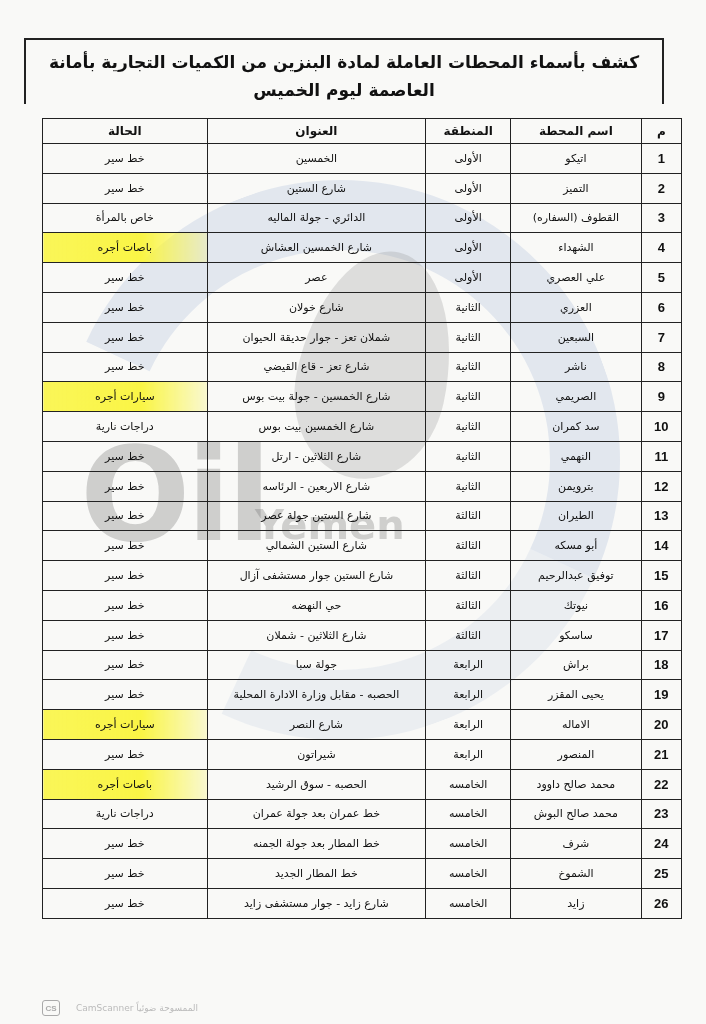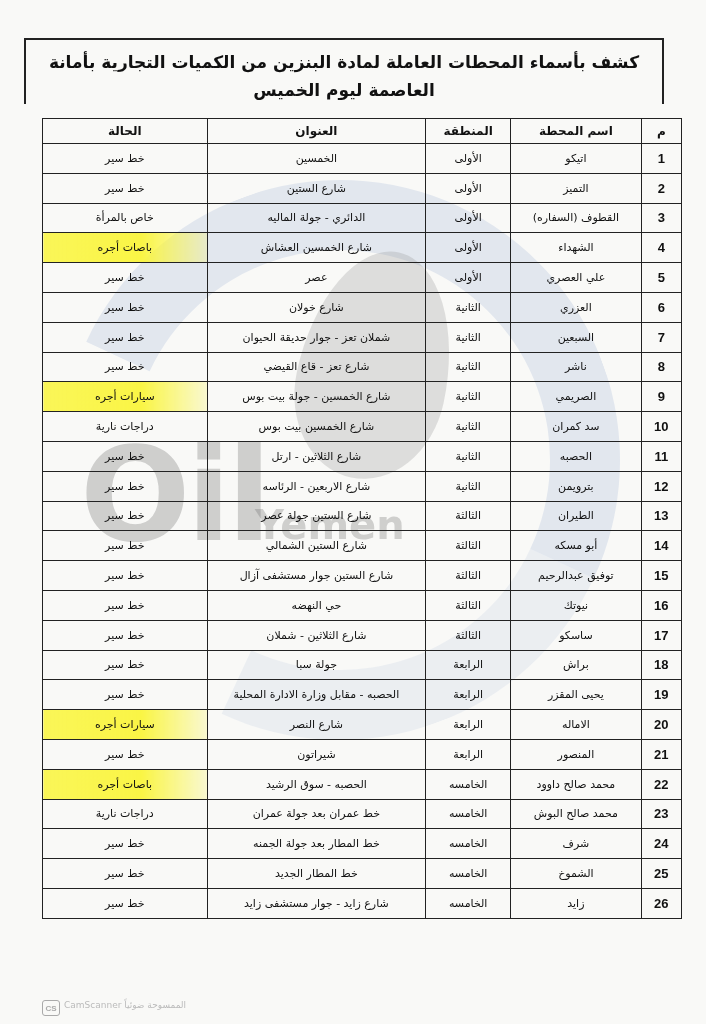--- a/index.html
+++ b/index.html
@@ -37,21 +37,21 @@
   .title-line2 {
     font-weight:bold; font-size:15px; line-height:24px; text-align:right; padding-right:220px;
   }
   .title-line2 span { text-decoration:underline; }
   table { border-collapse:collapse; width:640px; position:absolute; left:42px; top:118px; direction:rtl; table-layout:fixed; }
   th, td { border:1.5px solid #222; text-align:center; font-size:11px; height:28.8px; padding:0; }
   th { font-weight:bold; font-size:12px; height:24px; }
   td.num { font-weight:bold; font-size:13px; font-family:"Liberation Sans", sans-serif; }
   td.hl { background:linear-gradient(90deg, rgba(250,245,60,0.85), rgba(250,245,60,0.95) 60%, rgba(250,245,60,0.2)); }
   .col-num { width:38px; } .col-name { width:123px; } .col-zone { width:80px; } .col-addr { width:206px; } .col-status { width:155px; }
-  .footer { position:absolute; left:6px; top:1000px; display:flex; gap:4px; color:#bbb; font-size:9px;padding-left:36px; }
+  .footer { position:absolute; left:6px; top:1000px; display:flex; align-items:center; gap:16px; color:#bbb; font-size:9px;padding-left:36px; }
   .cs-logo { width:16px; height:14px; border:1.5px solid #aaa; border-radius:3px; font-size:8px; font-weight:bold; color:#aaa; display:flex; align-items:center; justify-content:center; font-family:"Liberation Sans", sans-serif; }
 </style>
 </head>
 <body>
 
 <div class="page">
   <div class="watermark-arc"></div>
   <div class="watermark-drop"></div>
   <div class="watermark-text">Oil</div>
   <div class="watermark-text2">Yemen</div>
@@ -145,21 +145,21 @@
         </tr>
         <tr>
           <td class="num">10</td>
           <td>سد كمران</td>
           <td>الثانية</td>
           <td>شارع الخمسين بيت بوس</td>
           <td>دراجات نارية</td>
         </tr>
         <tr>
           <td class="num">11</td>
-          <td>الحصبه</td>
+          <td>النهمي</td>
           <td>الثانية</td>
           <td>شارع الثلاثين - ارتل</td>
           <td>خط سير</td>
         </tr>
         <tr>
           <td class="num">12</td>
           <td>بترويمن</td>
           <td>الثانية</td>
           <td>شارع الاربعين - الرئاسه</td>
           <td>خط سير</td>

